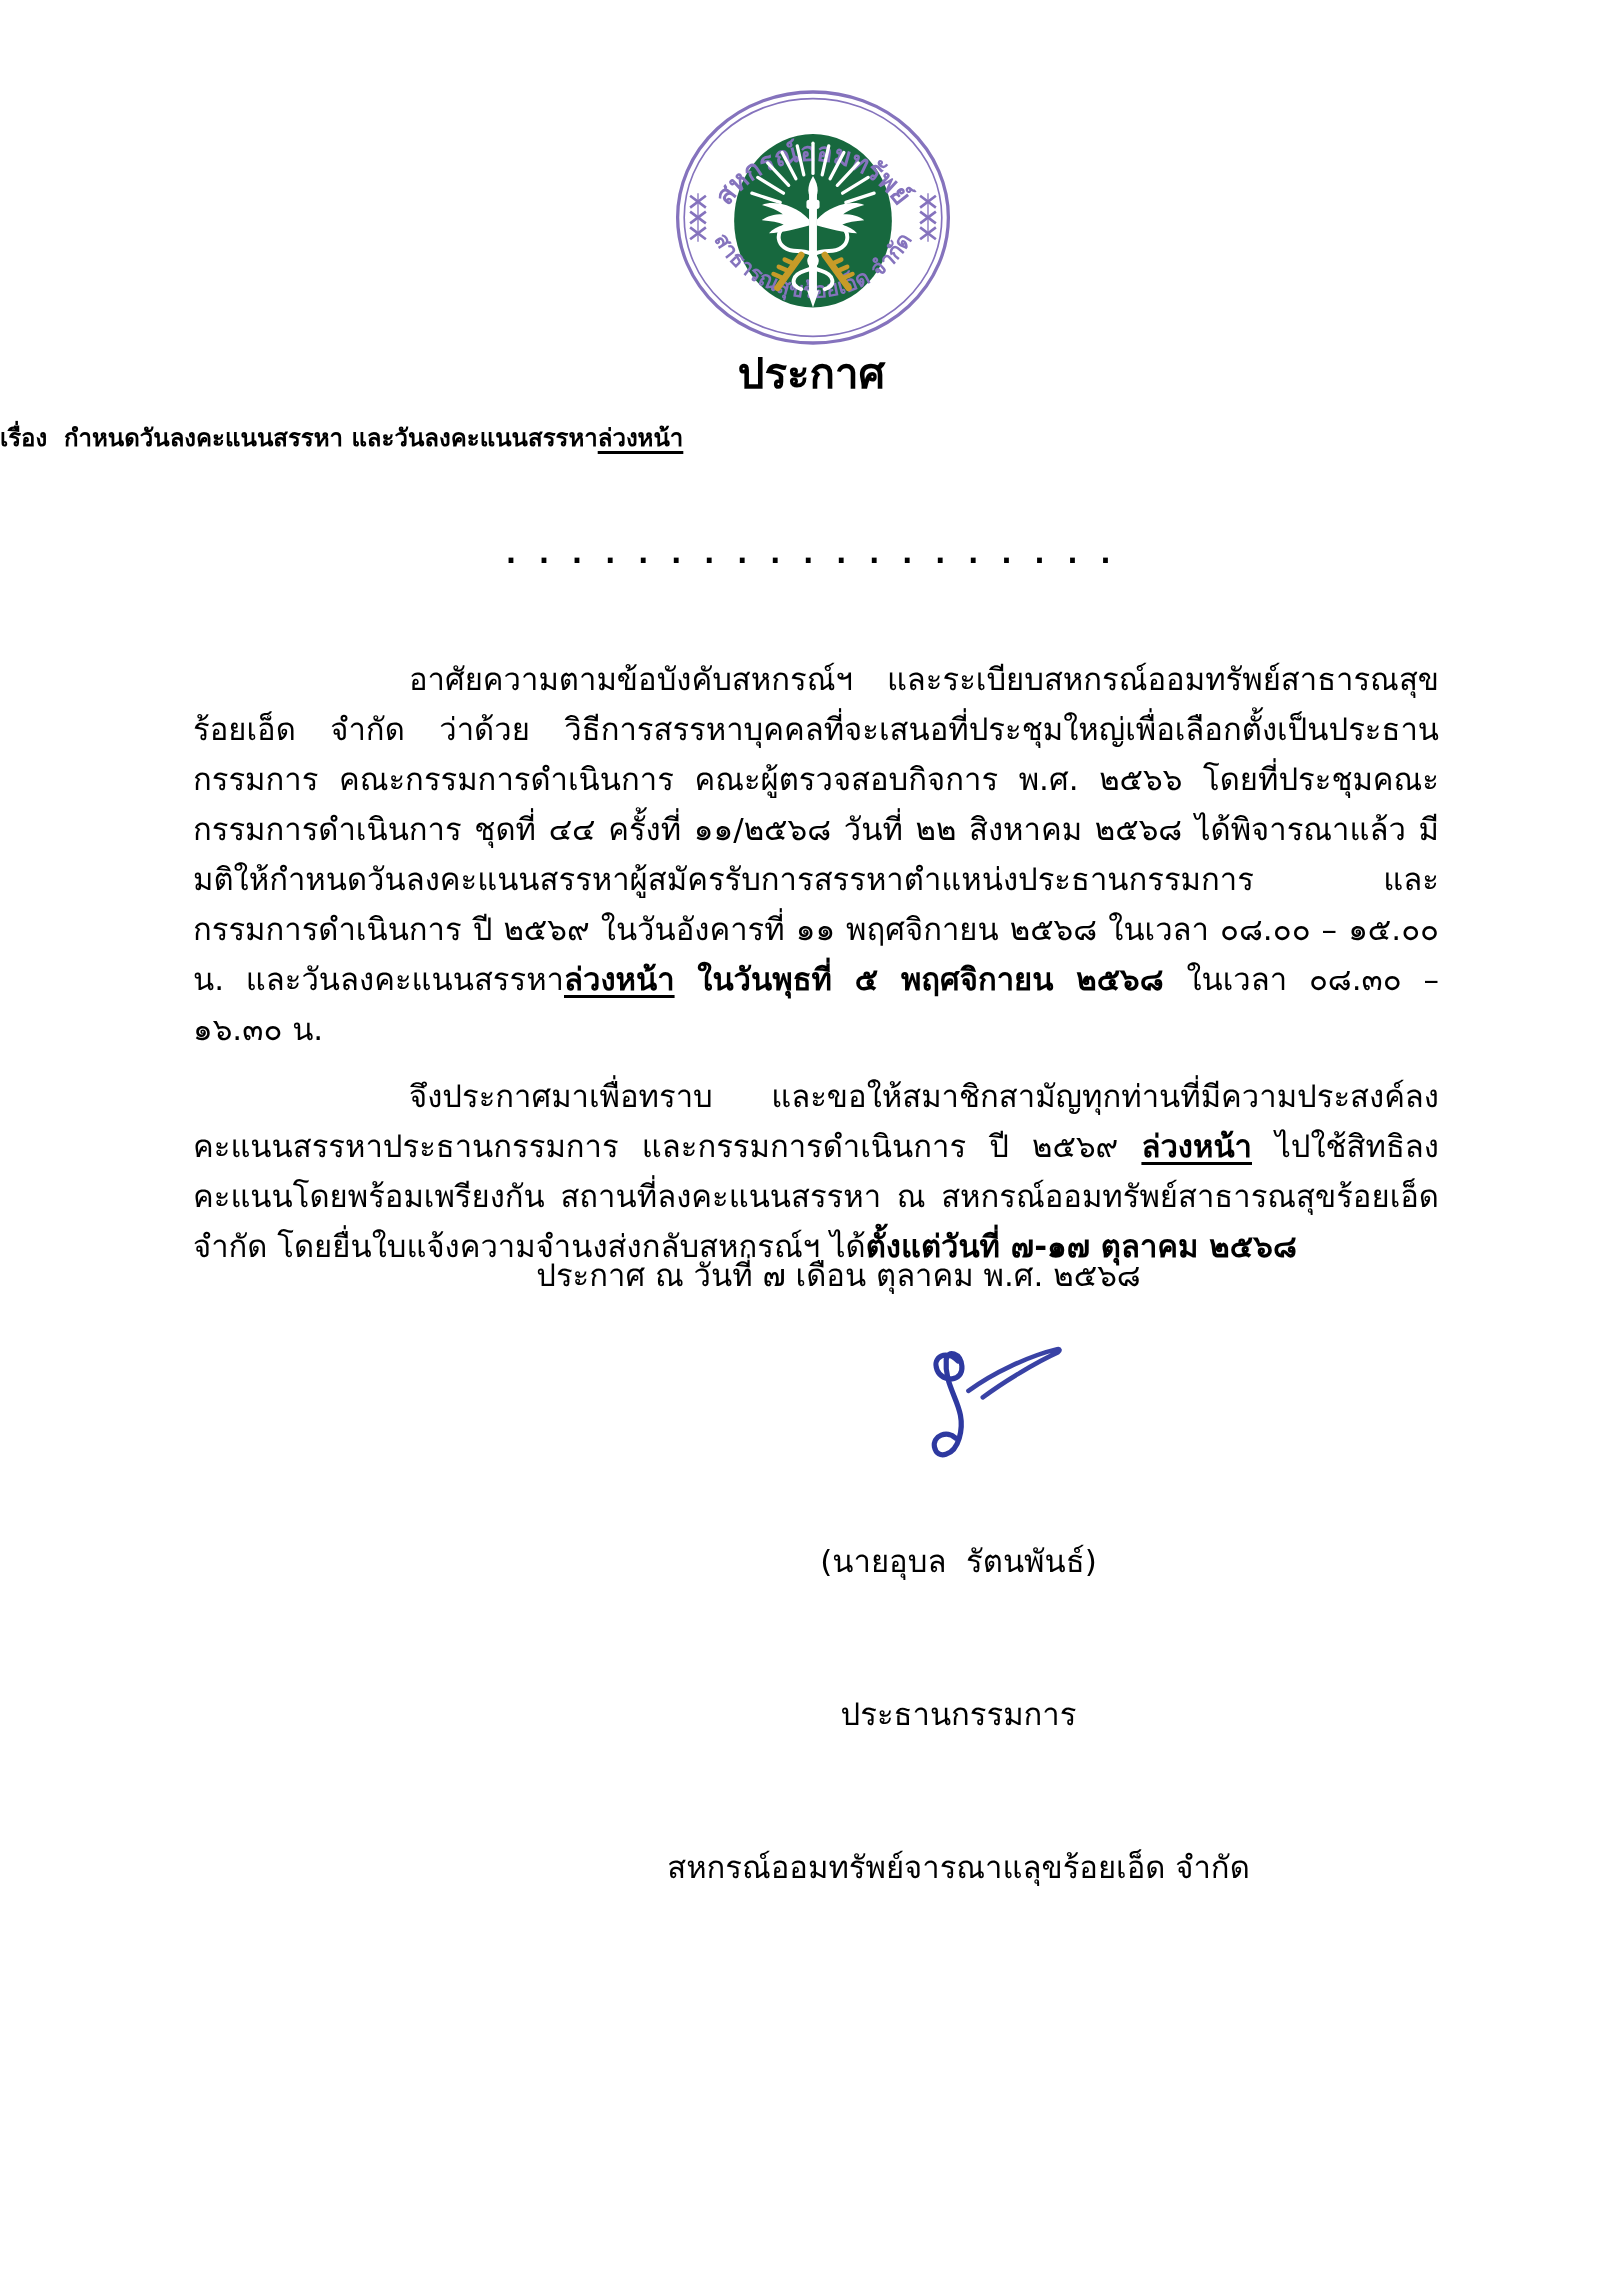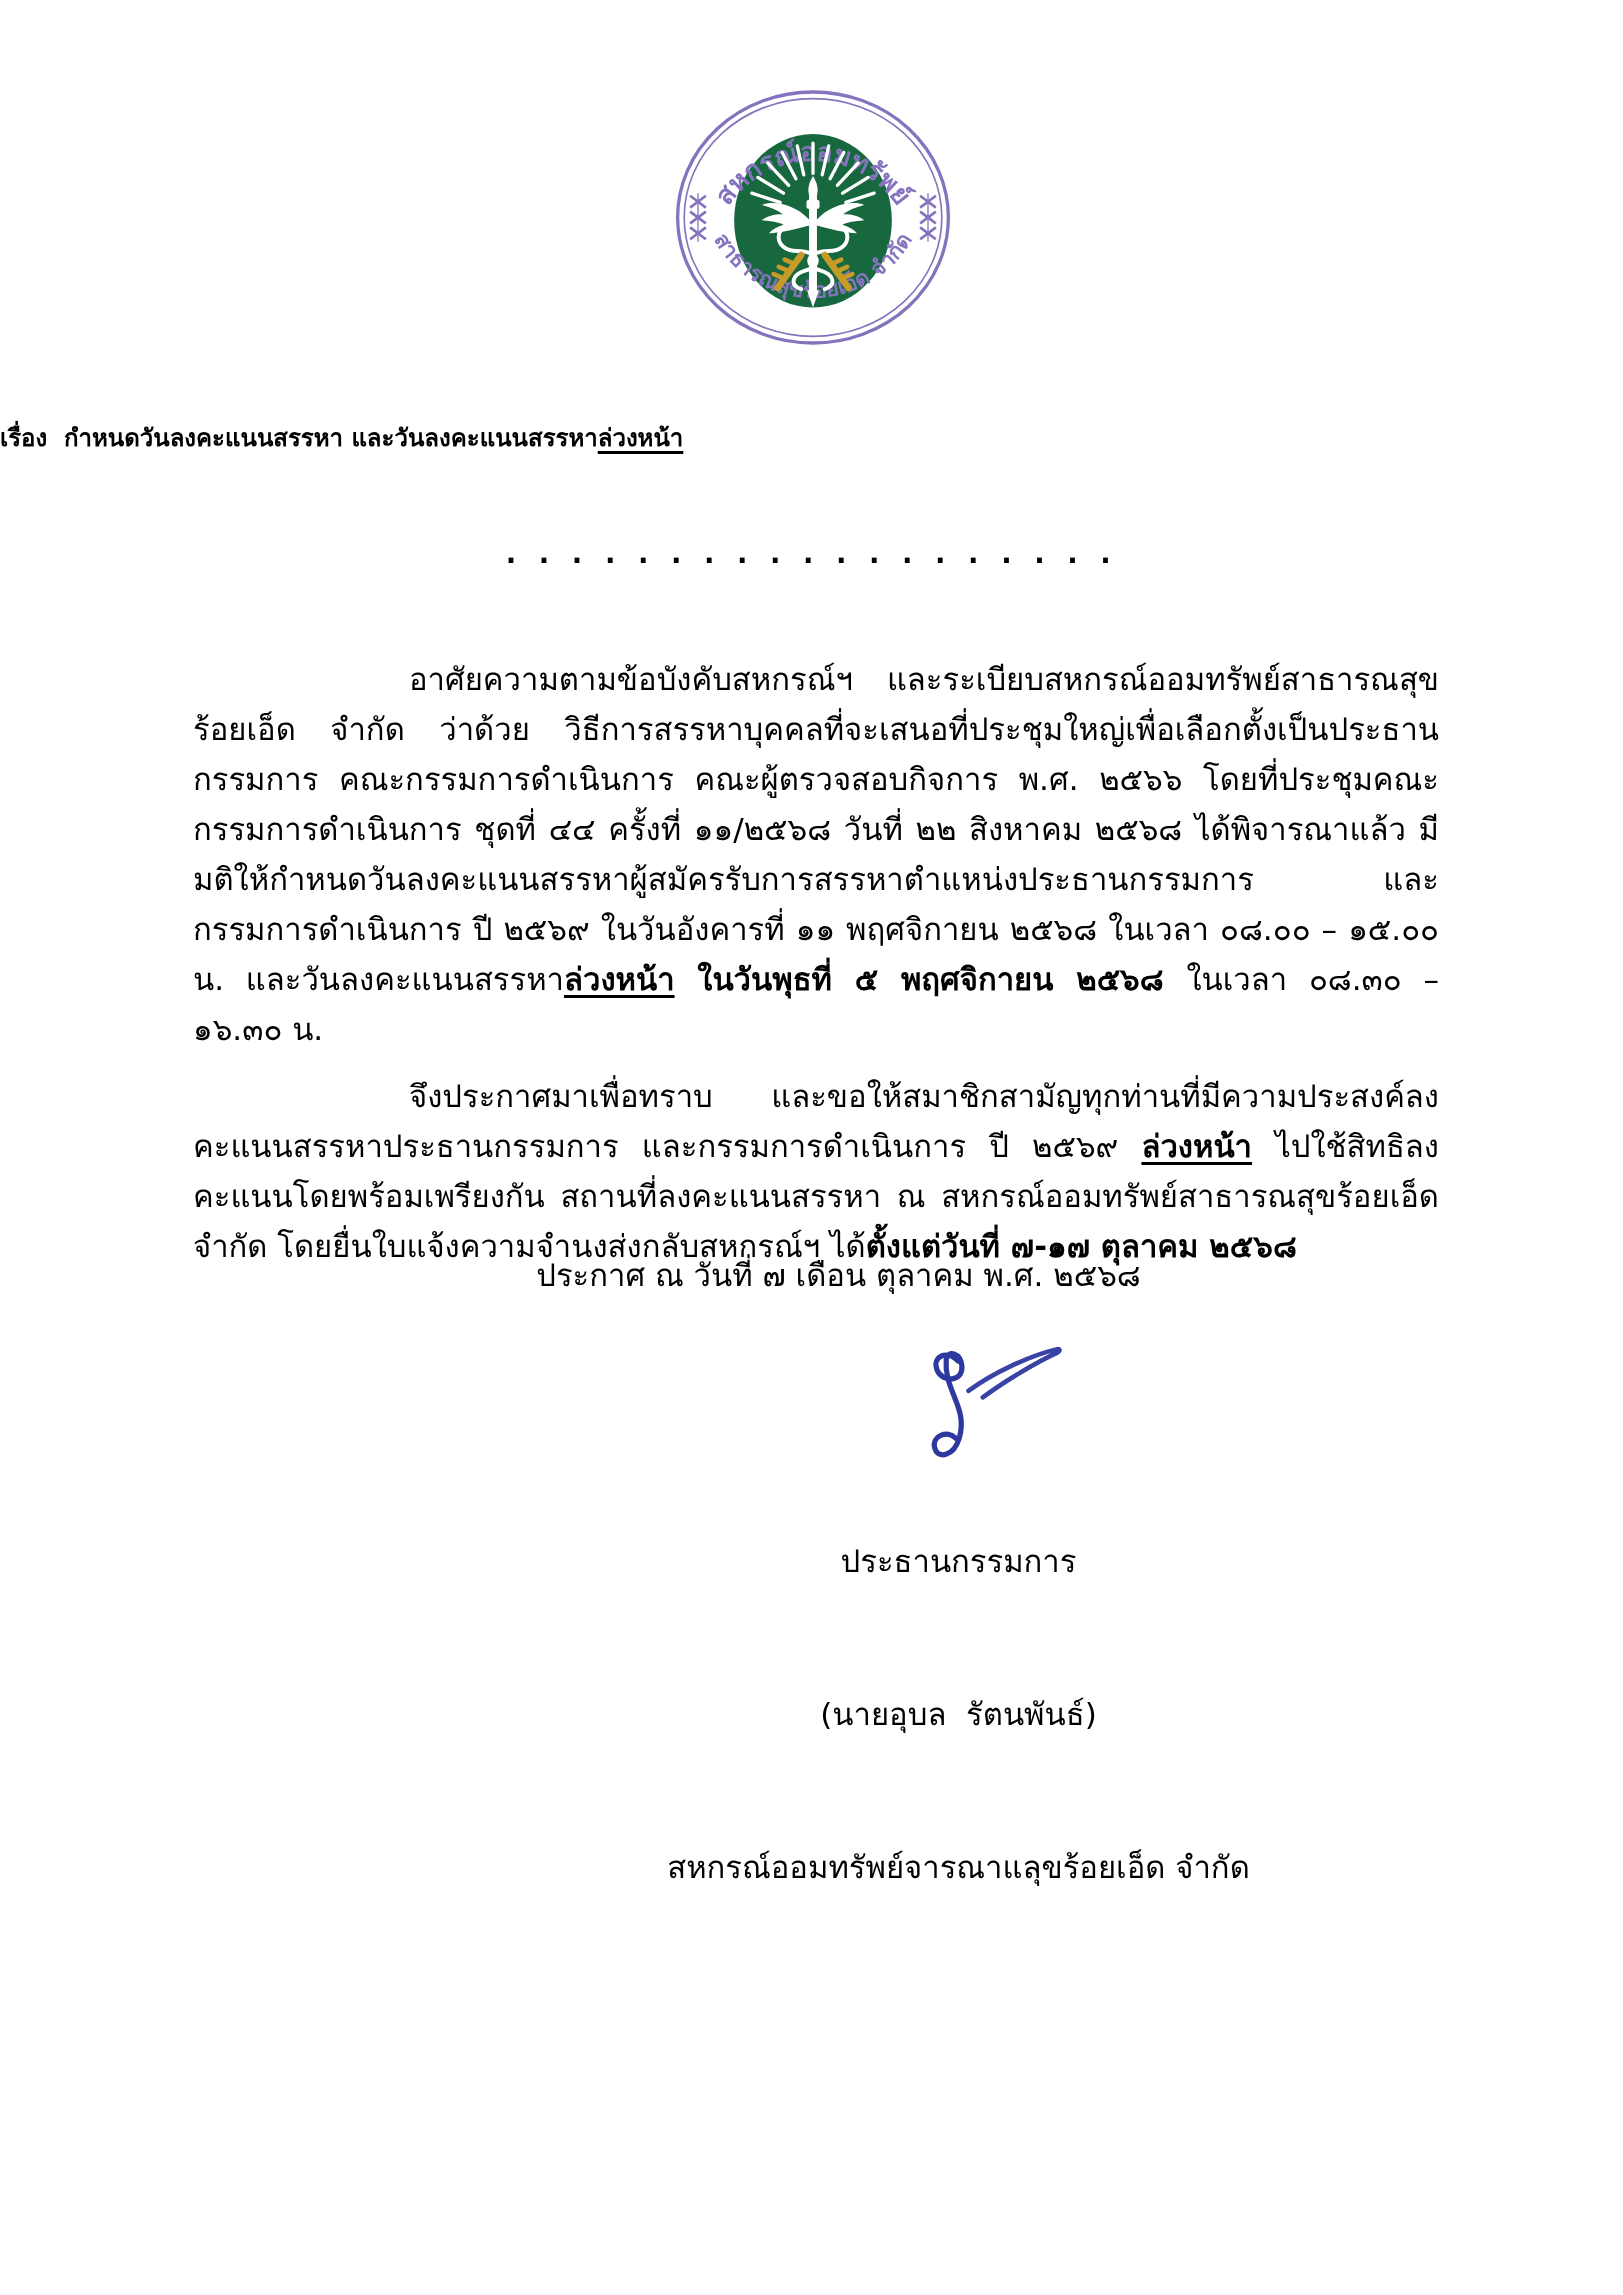--- a/index.html
+++ b/index.html
@@ -134,20 +134,21 @@
     </g>
 
     <g stroke="#c79b28" stroke-linecap="round">
       <path d="M156,302 L192,252" stroke-width="10"></path>
       <path d="M166,288 L150,281 M174,277 L158,270 M182,266 L167,259" stroke-width="7"></path>
       <path d="M264,302 L228,252" stroke-width="10"></path>
       <path d="M254,288 L270,281 M246,277 L262,270 M238,266 L253,259" stroke-width="7"></path>
     </g>
   </svg>
 
+  <div class="doc-title">ประกาศ</div>
 
   <div class="subject-line1"><span>เรื่อง  กำหนดวันลงคะแนนสรรหา และวันลงคะแนนสรรหา</span><span class="u">ล่วงหน้า</span></div>
 
 
   <div class="dots">. . . . . . . . . . . . . . . . . . .</div>
 
   <div class="body-block">
     <p class="para"><span>อาศัยความตามข้อบังคับสหกรณ์ฯ และระเบียบสหกรณ์ออมทรัพย์สาธารณสุขร้อยเอ็ด จำกัด ว่าด้วย วิธีการสรรหาบุคคลที่จะเสนอที่ประชุมใหญ่เพื่อเลือกตั้งเป็นประธานกรรมการ คณะกรรมการดำเนินการ คณะผู้ตรวจสอบกิจการ พ.ศ. ๒๕๖๖ โดยที่ประชุมคณะกรรมการดำเนินการ ชุดที่ ๔๔ ครั้งที่ ๑๑/๒๕๖๘ วันที่ ๒๒ สิงหาคม ๒๕๖๘ ได้พิจารณาแล้ว มีมติให้กำหนดวันลงคะแนนสรรหาผู้สมัครรับการสรรหาตำแหน่งประธานกรรมการ และกรรมการดำเนินการ ปี ๒๕๖๙ ในวันอังคารที่ ๑๑ พฤศจิกายน ๒๕๖๘ ในเวลา ๐๘.๐๐ – ๑๕.๐๐ น. และวันลงคะแนนสรรหา</span><span class="b u">ล่วงหน้า</span><span class="b"> ในวันพุธที่ ๕ พฤศจิกายน ๒๕๖๘ </span><span>ในเวลา ๐๘.๓๐ – ๑๖.๓๐ น.</span></p>
 
     <p class="para second"><span>จึงประกาศมาเพื่อทราบ และขอให้สมาชิกสามัญทุกท่านที่มีความประสงค์ลงคะแนนสรรหาประธานกรรมการ และกรรมการดำเนินการ ปี ๒๕๖๙ </span><span class="b u">ล่วงหน้า</span><span> ไปใช้สิทธิลงคะแนนโดยพร้อมเพรียงกัน สถานที่ลงคะแนนสรรหา ณ สหกรณ์ออมทรัพย์สาธารณสุขร้อยเอ็ด จำกัด โดยยื่นใบแจ้งความจำนงส่งกลับสหกรณ์ฯ ได้</span><span class="b">ตั้งแต่วันที่ ๗-๑๗ ตุลาคม ๒๕๖๘</span></p>
@@ -156,19 +157,19 @@
   <div class="date-line">ประกาศ ณ วันที่ ๗ เดือน ตุลาคม พ.ศ. ๒๕๖๘</div>
 
   <svg class="sig-ink" viewBox="0 0 310 268" xmlns="http://www.w3.org/2000/svg">
     <g stroke="#232e9b" stroke-width="8" fill="none" stroke-linecap="round">
       <path d="M96,58 C78,40 56,52 64,72 C72,92 104,90 102,66 C100,46 80,40 78,56 C74,104 112,128 98,176 C90,204 64,210 60,190 C57,172 80,164 92,176" opacity="0.95"></path>
       <path d="M112,104 C150,76 206,50 248,40 C252,39 253,42 249,45 C216,60 166,90 134,114" stroke-width="7" opacity="0.9"></path>
     </g>
   </svg>
 
   <div class="sig-block">
+    <div>(นายอุบล  รัตนพันธ์)</div>
     <div>ประธานกรรมการ</div>
-    <div>(นายอุบล  รัตนพันธ์)</div>
     <div>สหกรณ์ออมทรัพย์จารณาแลุขร้อยเอ็ด จำกัด</div>
   </div>
 
 </div>
 
 
 </body></html>

